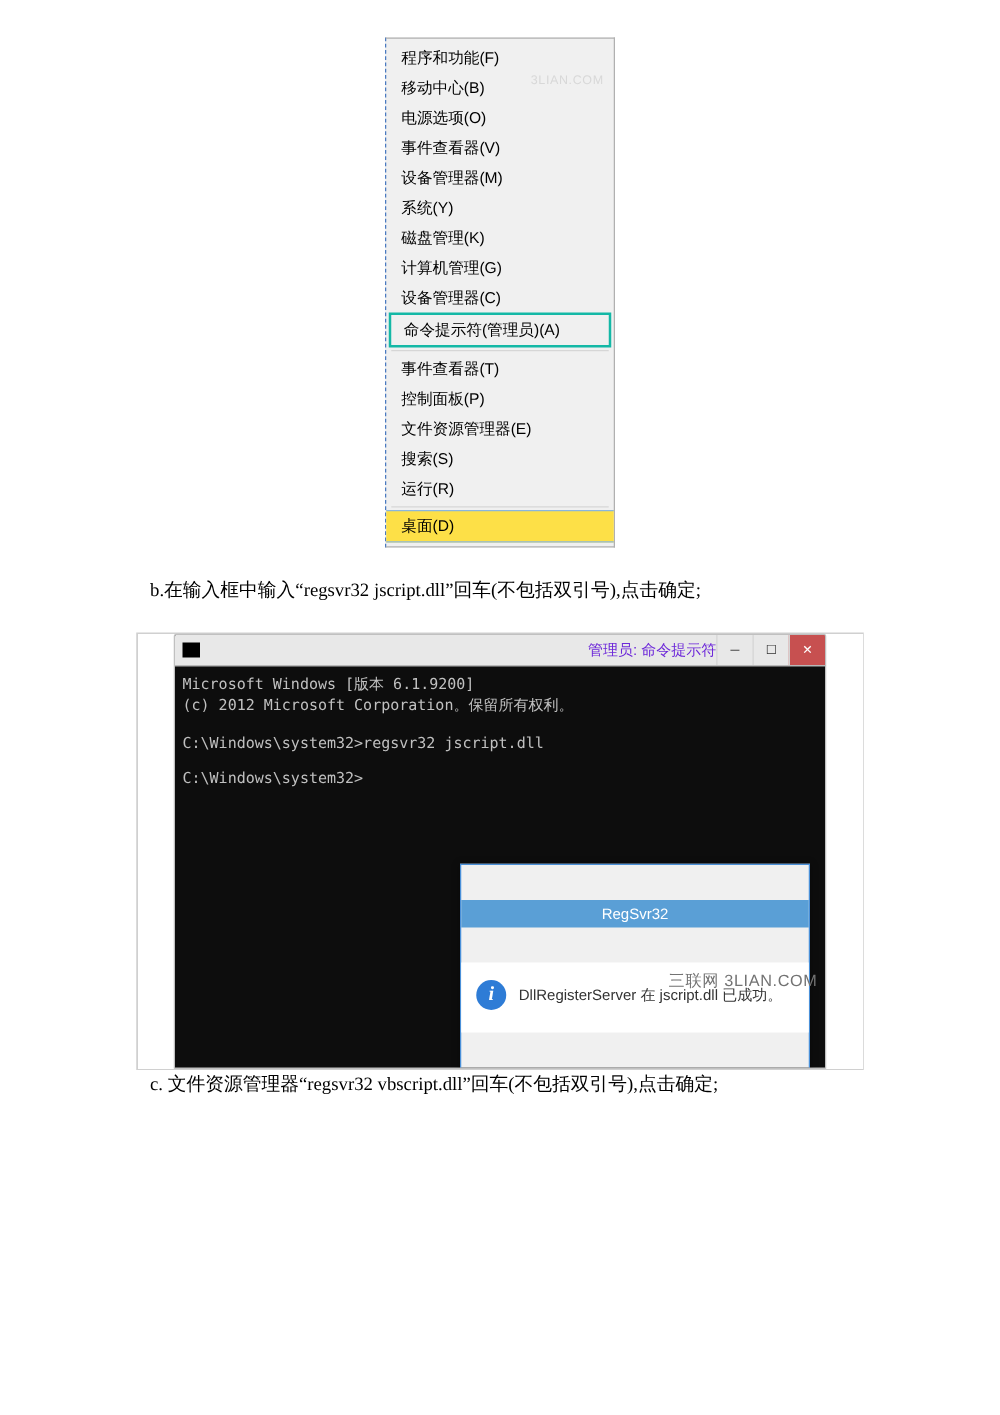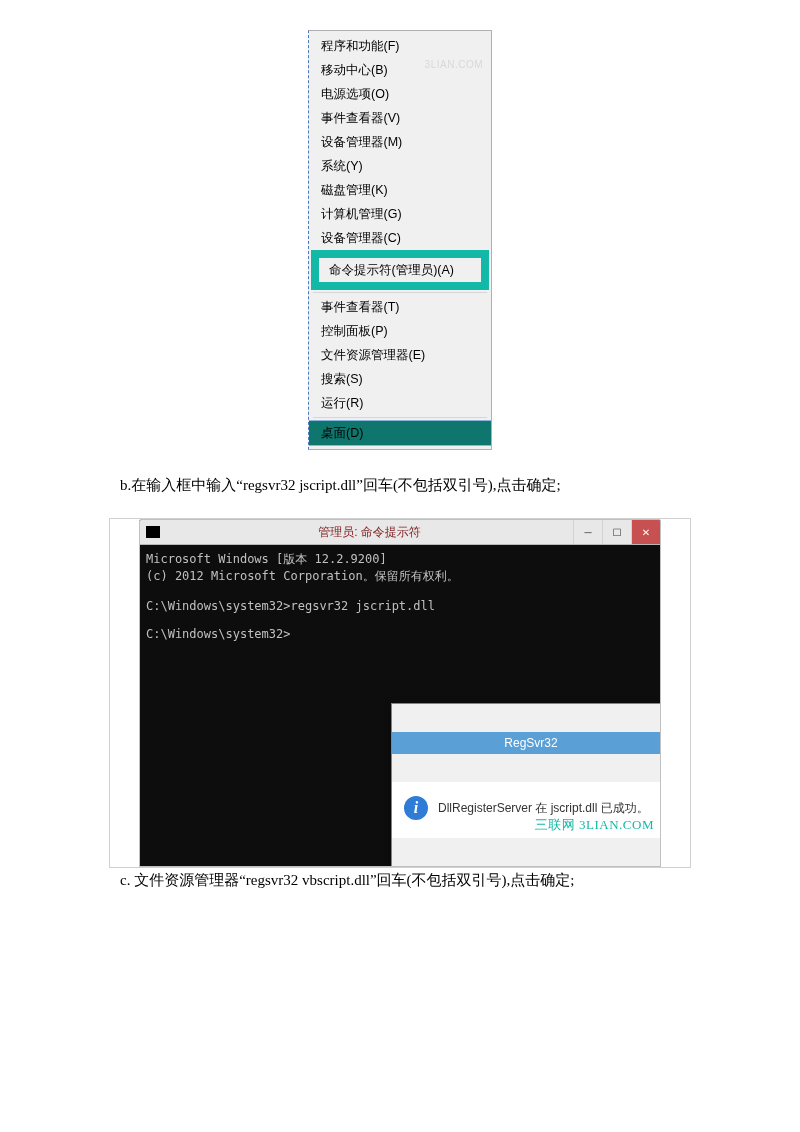--- a/index.html
+++ b/index.html
@@ -43,26 +43,26 @@
     padding: 3.5px 12px;
     white-space: nowrap;
     cursor: default;
   }
   .menu-sep {
     height: 1px;
     background: #d6d6d6;
     margin: 2px 4px;
   }
   .menu-highlight-frame {
-    border: 8px solid #14b8a6;
+    border: 2px solid #14b8a6;
     margin: 0 2px;
   }
   .menu-highlight-frame .menu-item { padding-left: 10px; }
   .menu-item.selected {
-    background: #0f766e;
+    background: #fde047;
     border-top: 1px solid #8ab6dd;
     border-bottom: 1px solid #8ab6dd;
   }
   
   .para {
     line-height: 1.8;
     margin: 0 0 20px 0;
     text-indent: 2em;
     font-family: SimSun, serif;
     font-size: 15px;
@@ -90,23 +90,23 @@
     height: 24px;
     border-bottom: 1px solid #b8b8b8;
   }
   .titlebar .sysicon {
     width: 14px; height: 12px;
     background: #000;
     margin: 0 6px;
   }
   .titlebar .title {
     flex: 1;
-    text-align: center;
-    font-size: 12px;
-    color: #7f1d1d;
+    text-align: right;
+    font-size: 12px;
+    color: #6d28d9;
   }
   .winbtns {
     display: flex;
     height: 100%;
   }
   .winbtn {
     width: 28px;
     display: flex;
     align-items: center;
     justify-content: center;
@@ -130,21 +130,20 @@
   
   .dlg {
     position: absolute;
     left: 228px;
     top: 158px;
     width: 278px;
     background: #f0f0f0;
     border: 1px solid #4a90d9;
     box-shadow: 0 0 6px rgba(0,0,0,0.4);
     font-family: "Microsoft YaHei", sans-serif;
-    margin-left: 23px;
   }
   .dlg-title {
     background: #5a9fd6;
     color: #fff;
     font-size: 12px;
     text-align: center;
     padding: 4px 0;
   }
   .dlg-body {
     background: #fff;
@@ -171,24 +170,24 @@
   .dlg-foot {
     background: #f0f0f0;
     padding: 6px 10px;
     display: flex;
     justify-content: flex-end;
     border-top: 1px solid #ddd;
   }
   .console-watermark {
     position: absolute;
     right: 6px;
-    bottom: 32px;
-    color: #14b8a6;
+    bottom: 60px;
+    color: #737373;
     font-size: 13px;
-    font-family: Liberation Serif, serif;
+    font-family: Liberation Sans, sans-serif;
     letter-spacing: 0.5px;
   }
 </style>
 </head>
 <body>
 
 <div class="page">
 
   <div class="menu-wrap">
     <div class="context-menu">
@@ -222,21 +221,21 @@
     <div class="console-window">
       <div class="titlebar">
         <div class="sysicon"></div>
         <div class="title">管理员: 命令提示符</div>
         <div class="winbtns">
           <div class="winbtn">─</div>
           <div class="winbtn">☐</div>
           <div class="winbtn close">✕</div>
         </div>
       </div>
-      <div class="console-body"><span>Microsoft Windows [版本 12.2.9200]</span>
+      <div class="console-body"><span>Microsoft Windows [版本 6.1.9200]</span>
 <span>(c) 2012 Microsoft Corporation。保留所有权利。</span>
 
 <span>C:\Windows\system32&gt;regsvr32 jscript.dll</span>
 
 <span>C:\Windows\system32&gt;</span>
         <div class="dlg">
           <div class="dlg-title">RegSvr32</div>
           <div class="dlg-body">
             <div class="info-icon">i</div>
             <div>DllRegisterServer 在 jscript.dll 已成功。</div>

